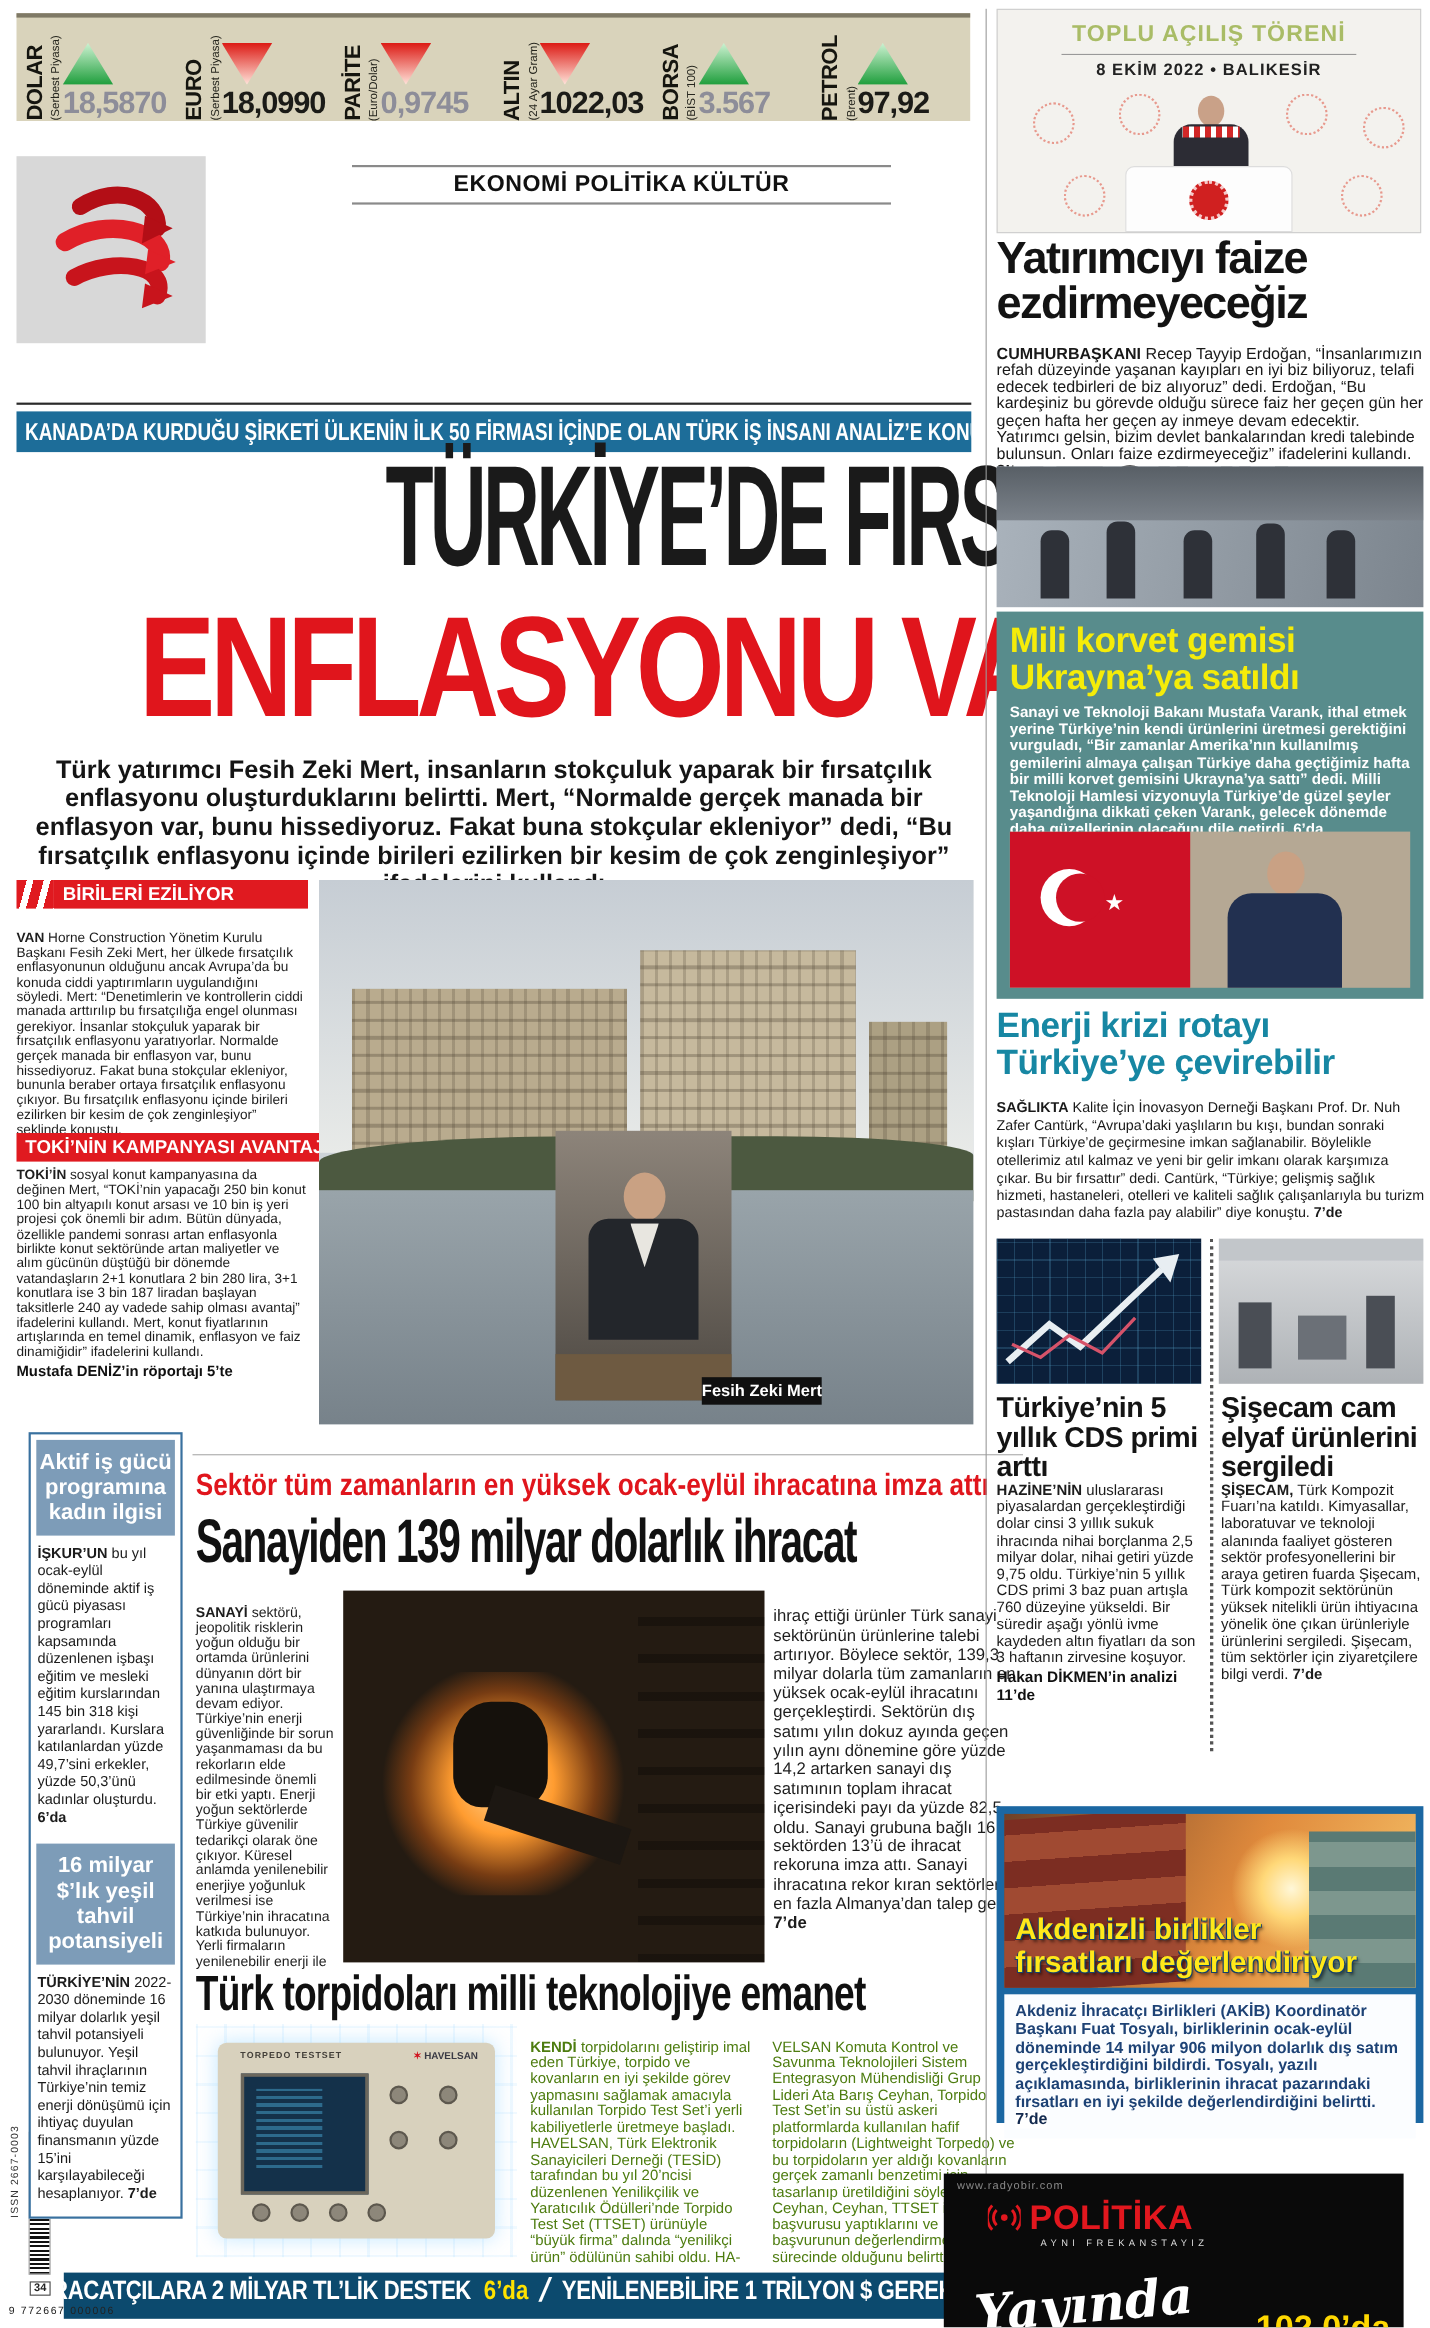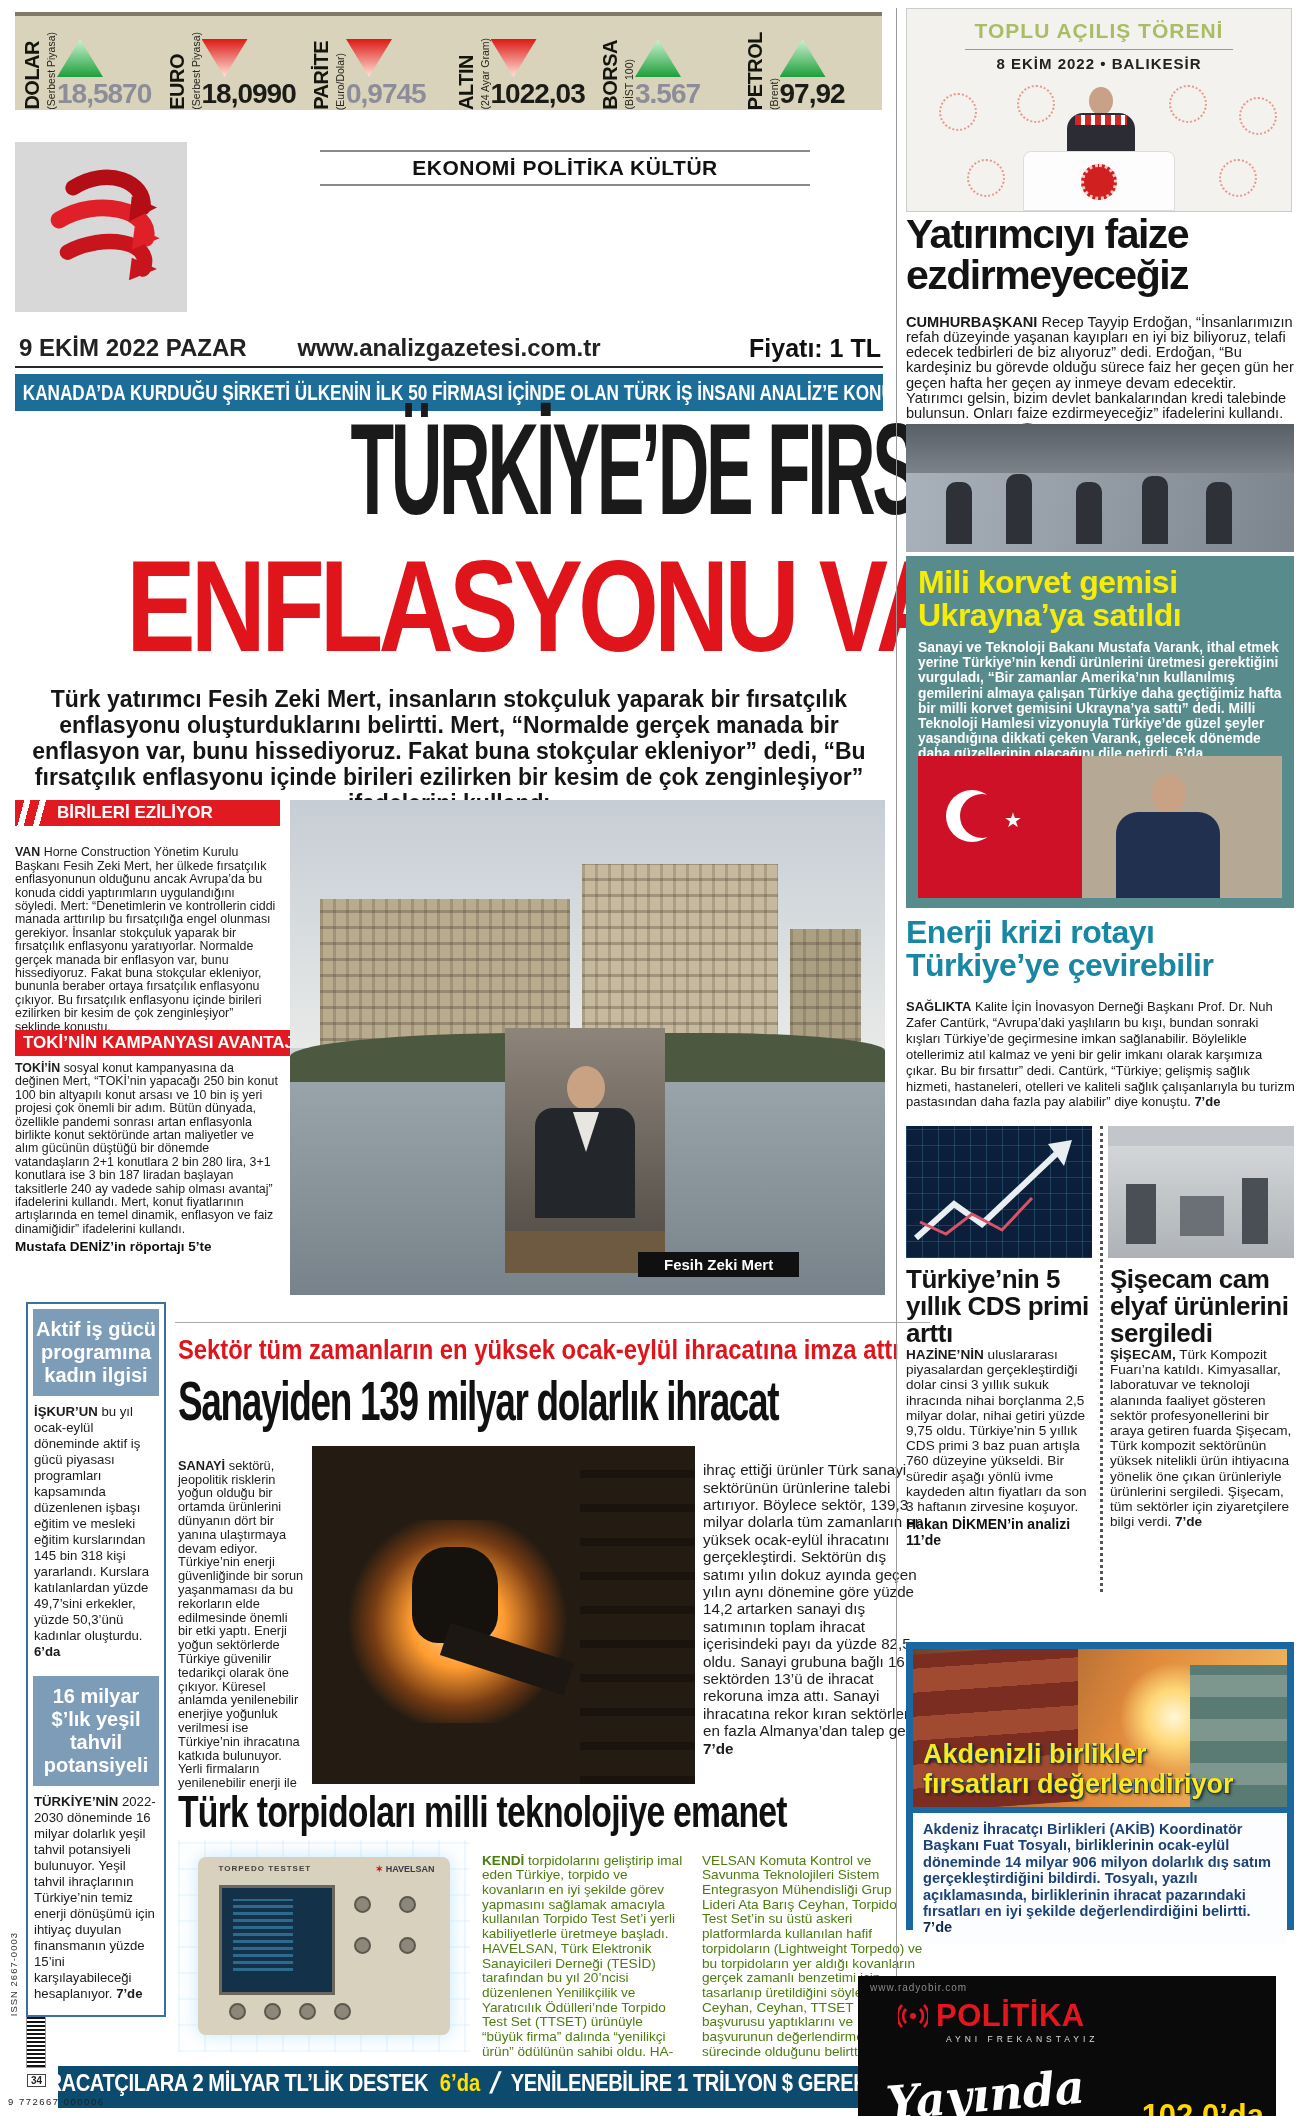--- a/index.html
+++ b/index.html
@@ -72,21 +72,21 @@
          border-radius:40% 30% 0 0;}
   .water{position:absolute;left:0;top:57%;width:100%;height:43%;
          background:linear-gradient(#99a4aa,#77828a);}
   .inset-portrait{position:absolute;left:215px;top:228px;width:160px;height:245px;
                   background:linear-gradient(#8d847a,#4d4842);}
   .ip-head{position:absolute;left:62px;top:38px;width:38px;height:44px;border-radius:50%;background:#c9a183;}
   .ip-body{position:absolute;left:30px;top:80px;width:100px;height:110px;border-radius:18px 18px 0 0;background:#23262b;}
   .ip-shirt{position:absolute;left:68px;top:84px;width:26px;height:40px;background:#e8e6e0;clip-path:polygon(0 0,100% 0,50% 100%);}
   .ip-desk{position:absolute;left:0;bottom:0;width:100%;height:42px;background:#6e5a41;}
   .photo-caption{position:absolute;left:348px;top:452px;background:#101010;color:#fff;
-                 font-weight:bold;font-size:15px;padding:4px 26px;white-space:nowrap;}
+                 font-weight:bold;font-size:15px;padding:4px 0;white-space:nowrap;}
 
   
   .san-rule{left:175px;top:1322px;width:755px;height:1px;background:#aaa;}
   .san-kicker{left:178px;top:1334px;white-space:nowrap;}
   .san-kicker span{display:inline-block;color:#e0151c;font-weight:900;font-size:28px;transform:scaleX(0.85);transform-origin:left center;}
   .san-head{left:178px;top:1368px;white-space:nowrap;}
   .san-head span{display:inline-block;color:#111;font-weight:900;font-size:56px;letter-spacing:-2px;
                  transform:scaleX(0.66);transform-origin:left center;}
   .san-col{font-size:12.8px;line-height:13.8px;color:#1d1d1d;}
   .san-col .lead{font-weight:900;}
@@ -296,25 +296,20 @@
         <path d="M30 22 C55 6 82 18 80 36" stroke="#b30e16" stroke-width="11"></path>
         <path d="M20 45 C48 28 86 38 82 58" stroke="#e02028" stroke-width="12"></path>
         <path d="M26 68 C52 54 88 60 80 80" stroke="#c8141c" stroke-width="11"></path>
         <polygon points="72,28 90,36 70,46" fill="#b30e16"></polygon>
         <polygon points="74,50 92,58 72,66" fill="#e02028"></polygon>
         <polygon points="72,72 90,80 70,88" fill="#c8141c"></polygon>
       </g>
     </svg>
   </div>
   <div class="abs tagline">EKONOMİ POLİTİKA KÜLTÜR</div>
-  <div class="abs date-row">
-    <span class="d-date">9 EKİM 2022 PAZAR</span>
-    <span class="d-url">www.analizgazetesi.com.tr</span>
-    <span class="d-price">Fiyatı: 1 TL</span>
-  </div>
   <div class="abs mast-rule"></div>
 
   <div class="abs kicker-bar">
     <span>KANADA’DA KURDUĞU ŞİRKETİ ÜLKENİN İLK 50 FİRMASI İÇİNDE OLAN TÜRK İŞ İNSANI ANALİZ’E KONUŞTU:</span>
   </div>
   <div class="abs hl hl1"><span>TÜRKİYE’DE FIRSATÇILIK</span></div>
   <div class="abs hl hl2"><span>ENFLASYONU VAR</span></div>
   <div class="abs standfirst">Türk yatırımcı Fesih Zeki Mert, insanların stokçuluk yaparak bir fırsatçılık enflasyonu oluşturduklarını belirtti. Mert, “Normalde gerçek manada bir enflasyon var, bunu hissediyoruz. Fakat buna stokçular ekleniyor” dedi, “Bu fırsatçılık enflasyonu içinde birileri ezilirken bir kesim de çok zenginleşiyor” ifadelerini kullandı</div>
 
   <div class="abs red-label label1">

